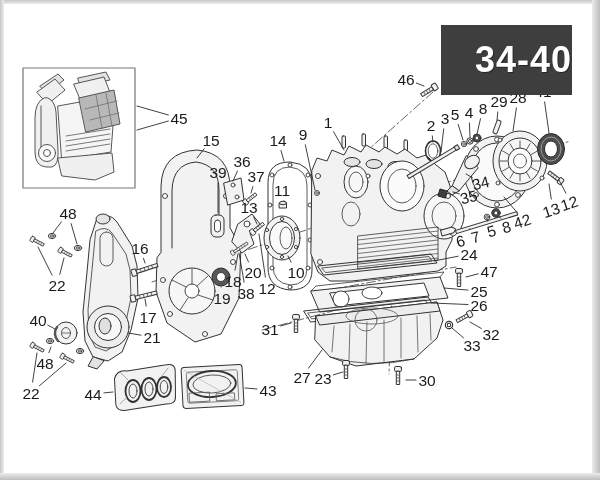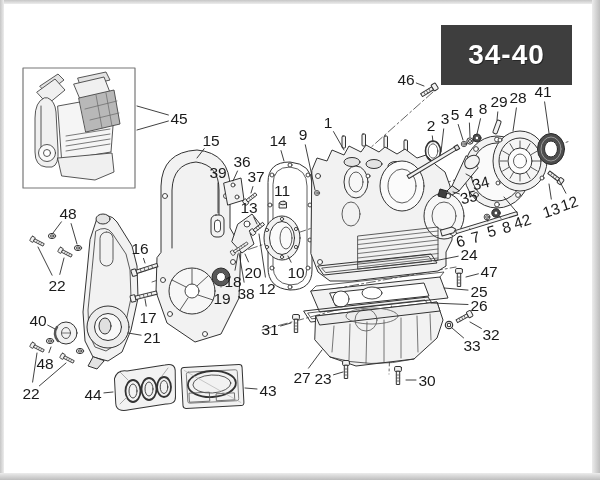--- a/index.html
+++ b/index.html
@@ -6,24 +6,24 @@
   .stage{position:relative;width:600px;height:480px;background:#ffffff;overflow:hidden;
          font-family:"Liberation Sans",sans-serif;}
   .frame-top{position:absolute;left:0;top:0;right:0;height:4px;
              background:linear-gradient(#c6c6c6,#ededed);}
   .frame-left{position:absolute;left:0;top:0;bottom:0;width:4px;
              background:linear-gradient(90deg,#c6c6c6,#ededed);}
   .frame-right{position:absolute;right:0;top:0;bottom:0;width:8px;
              background:linear-gradient(90deg,#ececec,#bdbdbd);}
   .frame-bottom{position:absolute;left:0;bottom:0;right:0;height:7px;
              background:linear-gradient(#ececec,#bdbdbd);}
-  .badge{position:absolute;left:441px;top:25px;width:131px;height:60px;
+  .badge{position:absolute;left:441px;top:25px;width:131px;height:70px;
          background:var(--badge-bg,#3e3e3e);color:var(--badge-fg,#ffffff);
-         display:flex;align-items:center;justify-content:center;
-         font-size:28px;font-weight:bold;letter-spacing:1px;
+         display:flex;align-items:center;justify-content:flex-end;
+         font-size:36px;font-weight:bold;letter-spacing:1px;
          text-shadow:1px 1px 0 rgba(0,0,0,.4);}
   svg.diagram{position:absolute;left:0;top:0;stroke-linecap:round;stroke-linejoin:round;}
   .part{fill:#f2f2f2;stroke:#333;stroke-width:1;}
   .part2{fill:#e3e3e3;stroke:#333;stroke-width:1;}
   .hole{fill:#ffffff;stroke:#333;stroke-width:0.9;}
   .ln{fill:none;stroke:#333;stroke-width:1;}
   .ln2{fill:none;stroke:#333;stroke-width:0.8;}
   .thin{fill:none;stroke:#555;stroke-width:0.8;}
   .dashln{fill:none;stroke:#555;stroke-width:0.9;stroke-dasharray:9 3 2 3;}
   .leader{stroke:#2b2b2b;stroke-width:0.9;fill:none;}

